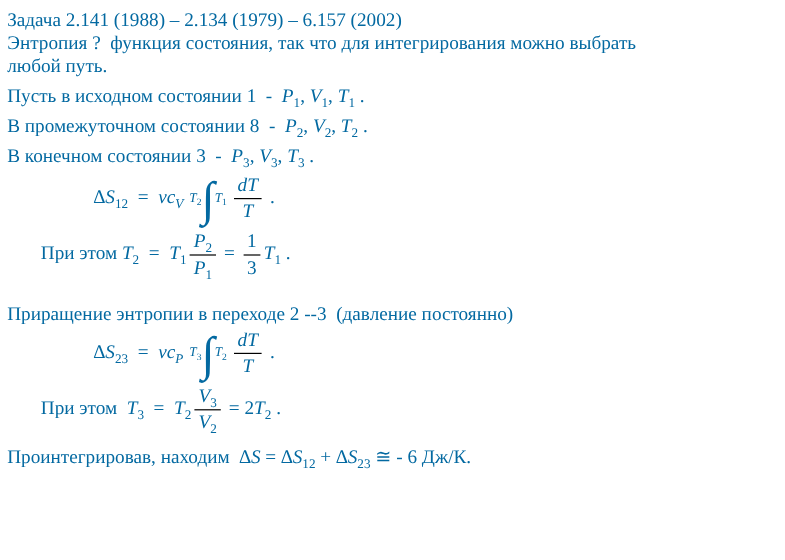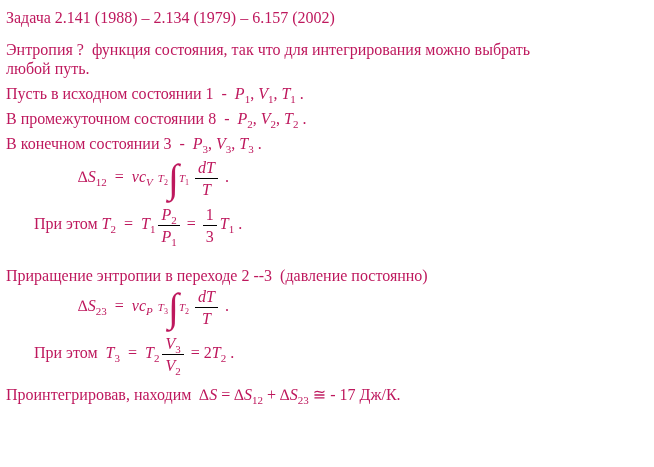--- a/index.html
+++ b/index.html
@@ -1,28 +1,28 @@
 <!DOCTYPE html>
 <html><head>
 <meta charset="utf-8">
 <style>
   html,body{margin:0;padding:0;background:#fff;}
   .page{
     position:relative;
     width:539px;height:467px;
     box-sizing:border-box;
     padding:8px 0 0 6px;
-    background:#ffffff;color:#be185d;
+    background:#ffffff;color:#0369a1;
     font-family:"Liberation Serif","DejaVu Serif",serif;
     font-size:16px;
     overflow:hidden;
   }
   .line{white-space:pre-wrap;line-height:19px;}
   .title{line-height:19px;}
-  .intro{margin-top:13px;}
+  .intro{}
   .states{margin-top:3px;}
   .state{white-space:pre-wrap;line-height:25px;}
   .header{margin-top:11px;}
   .header23{margin-top:20px;}
   .formula{white-space:pre-wrap;padding-left:72px;margin-top:2px;line-height:19px;}
   .cond{white-space:pre-wrap;padding-left:28px;margin-top:6px;line-height:19px;}
   .final{margin-top:9px;line-height:22px;}
   i{font-style:italic;}
   sub{font-size:11px;line-height:0;}
   sub.it{font-style:italic;}
@@ -61,15 +61,15 @@
   <div class="line header header23">Приращение энтропии в переходе 2 --3  (давление постоянно)</div>
 
   <div class="formula"><span>∆</span><i>S</i><sub>23</sub><span>  =  </span><i>ν</i><i>c</i><sub class="it">P</sub><span class="integral">
         <span class="lim"><i>T</i><sub>3</sub></span>
         <span class="sign">∫</span>
         <span class="lim"><i>T</i><sub>2</sub></span>
       </span><span class="frac"><span class="num"><i>dT</i></span><span class="den"><i>T</i></span></span><span> .</span></div>
 
   <div class="cond"><span>При этом  </span><i>T</i><sub>3</sub><span>  =  </span><i>T</i><sub>2</sub><span class="frac"><span class="num"><i>V</i><sub>3</sub></span><span class="den"><i>V</i><sub>2</sub></span></span><span> = </span><span>2</span><i>T</i><sub>2</sub><span> .</span></div>
 
-  <div class="line final"><span>Проинтегрировав, находим  </span><span>∆</span><i>S</i><span> = </span><span>∆</span><i>S</i><sub>12</sub><span> + </span><span>∆</span><i>S</i><sub>23</sub><span> ≅ - 17 Дж/К.</span></div>
+  <div class="line final"><span>Проинтегрировав, находим  </span><span>∆</span><i>S</i><span> = </span><span>∆</span><i>S</i><sub>12</sub><span> + </span><span>∆</span><i>S</i><sub>23</sub><span> ≅ - 6 Дж/К.</span></div>
 
 </div>
 
 </body></html>

